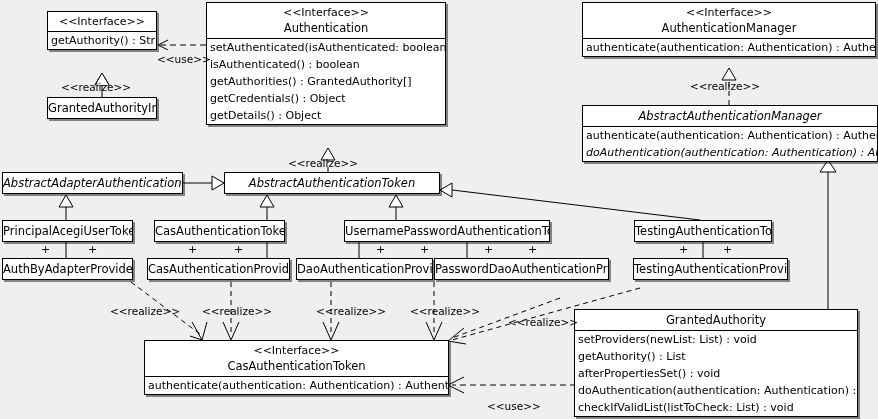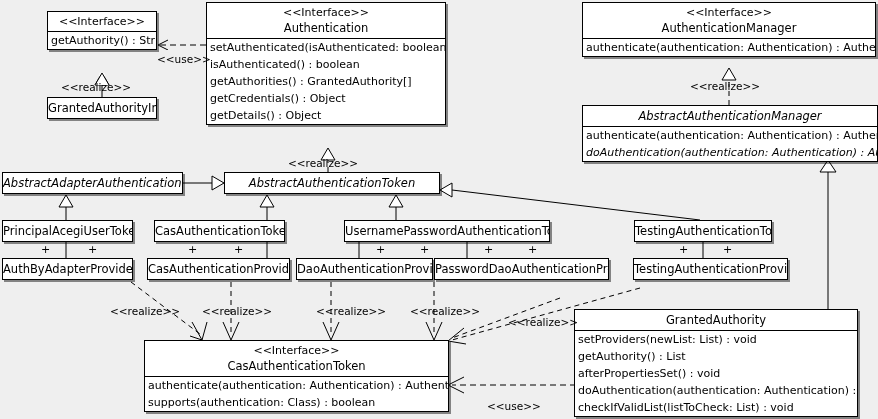--- a/index.html
+++ b/index.html
@@ -311,21 +311,20 @@
     </div>
   </div>
 
   <div class="uml-class" style="left:144px; top:340px; width:305px;">
     <div class="uml-head with-div">
       <span class="stereo">&lt;&lt;Interface&gt;&gt;</span>
       <span class="cname">CasAuthenticationToken</span>
     </div>
     <div class="uml-body">
       <div class="member">authenticate(authentication: Authentication) : Authentication</div>
-      <div class="member">supports(authentication: Class) : boolean</div>
     </div>
   </div>
 
   <div class="uml-class" style="left:574px; top:309px; width:284px;">
     <div class="uml-head with-div">
       <span class="cname">GrantedAuthority</span>
     </div>
     <div class="uml-body">
       <div class="member">setProviders(newList: List) : void</div>
       <div class="member">getAuthority() : List</div>

